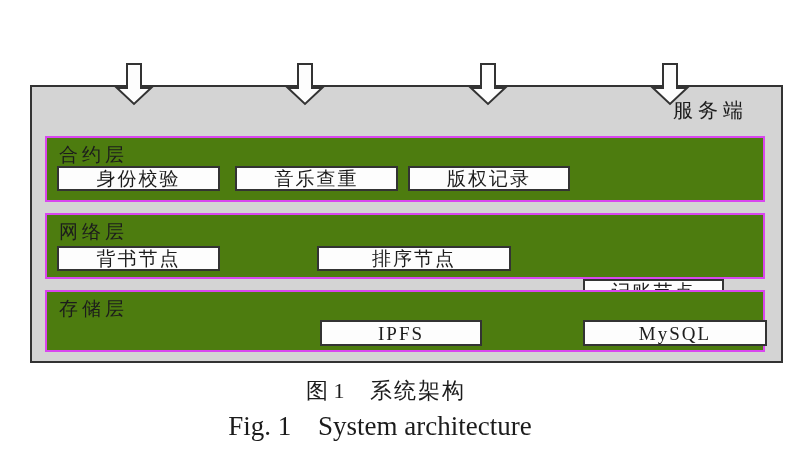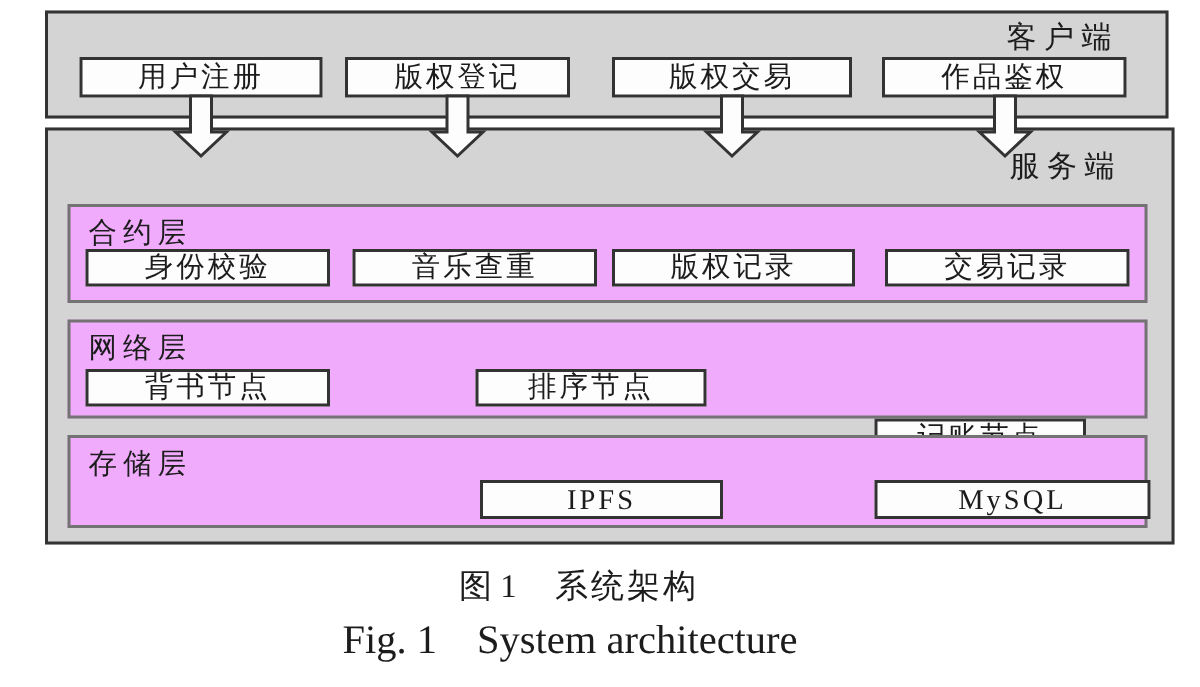--- a/index.html
+++ b/index.html
@@ -15,22 +15,22 @@
     background:#d4d4d4;
     border:2px solid #333333;
   }
   .sec-label {
     position:absolute;
     font-size:20px; letter-spacing:5px; white-space:nowrap;
     color:#1c1c1c;
   }
   .layer {
     position:absolute;
-    border:2px solid #737373;
-    background:#f0abfc;
+    border:2px solid #d946ef;
+    background:#4d7c0f;
   }
   .layer-label {
     position:absolute; left:12px; top:4px;
     font-size:19px; letter-spacing:4px; white-space:nowrap;
   }
   .wbox {
     position:absolute;
     background:#fdfdfd;
     border:2px solid #333333;
     display:flex; align-items:center; justify-content:center;
@@ -49,43 +49,35 @@
   .caption-cn { font-size:22px;margin-left:12px; }
   .caption-cn .cap-title { margin-left:20px; letter-spacing:2px; }
   .caption-en { font-size:27px; }
   .caption-en .cap-title { margin-left:20px; }
 </style>
 </head>
 <body>
 
 <div class="canvas">
 
-  <div class="panel" style="left:30px; top:7px; width:749px; height:72px;">
-    <div class="sec-label" style="right:31px; top:2px;">客户端</div>
-    <div class="wbox" style="left:21px; top:29px; width:162px; height:27px;">用户注册</div>
-    <div class="wbox" style="left:198px; top:29px; width:150px; height:27px;">版权登记</div>
-    <div class="wbox" style="left:376px; top:29px; width:160px; height:27px;">版权交易</div>
-    <div class="wbox" style="left:556px; top:29px; width:163px; height:27px;">作品鉴权</div>
-  </div>
 
   <div class="panel" style="left:30px; top:85px; width:753px; height:278px;">
     <div class="sec-label" style="right:33px; top:10px;">服务端</div>
 
     <div class="layer" style="left:13px; top:49px; width:720px; height:66px;">
       <div class="layer-label">合约层</div>
       <div class="wbox" style="left:188px; top:28px; width:163px; height:25px;">音乐查重</div>
       <div class="wbox" style="left:10px; top:28px; width:163px; height:25px;">身份校验</div>
       <div class="wbox" style="left:361px; top:28px; width:162px; height:25px;">版权记录</div>
-      <div class="wbox" style="left:543px; top:28px; width:163px; height:25px;">交易记录</div>
     </div>
 
     <div class="layer" style="left:13px; top:126px; width:720px; height:66px;">
       <div class="layer-label">网络层</div>
       <div class="wbox" style="left:10px; top:31px; width:163px; height:25px;">背书节点</div>
-      <div class="wbox" style="left:270px; top:31px; width:154px; height:25px;">排序节点</div>
+      <div class="wbox" style="left:270px; top:31px; width:194px; height:25px;">排序节点</div>
       <div class="wbox" style="left:536px; top:31px; width:141px; height:25px;margin-top:33px;">记账节点</div>
     </div>
 
     <div class="layer" style="left:13px; top:203px; width:720px; height:62px;">
       <div class="layer-label">存储层</div>
       <div class="wbox" style="left:273px; top:28px; width:162px; height:26px;">IPFS</div>
       <div class="wbox" style="left:536px; top:28px; width:184px; height:26px;">MySQL</div>
     </div>
   </div>
 

